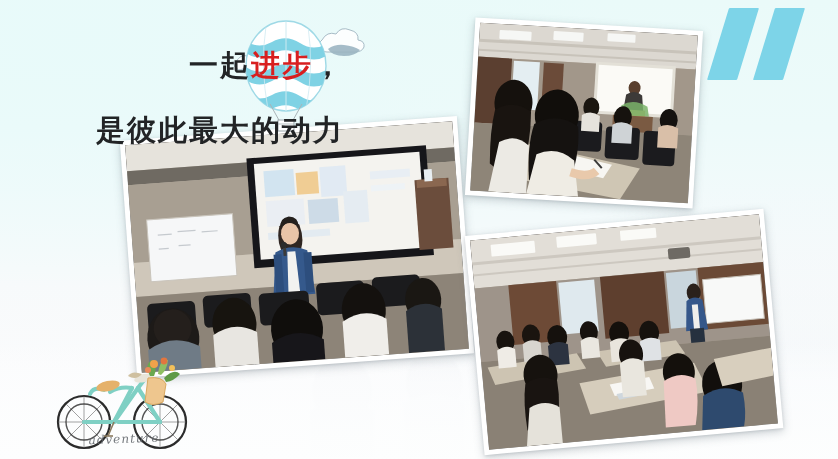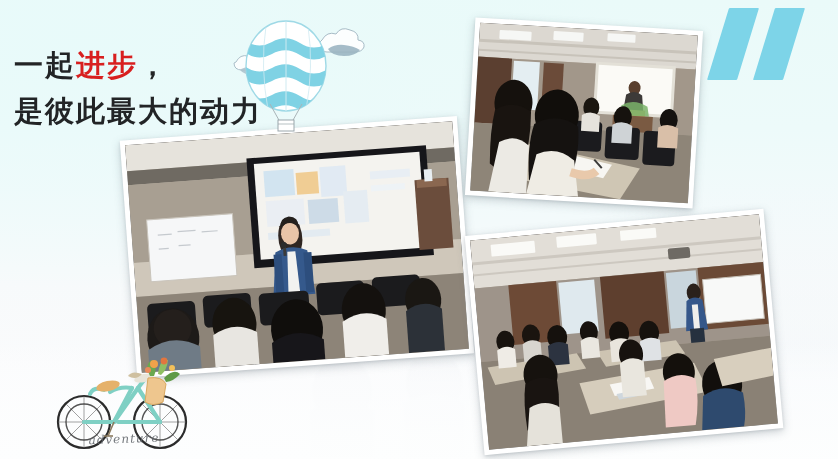--- a/index.html
+++ b/index.html
@@ -24,23 +24,24 @@
 
   
   .headline{
     position:absolute;left:14px;top:45px;width:330px;
     font-family:Liberation Serif, serif;
     font-weight:700;
     color:#222426;
     letter-spacing:2px;
     line-height:1.42;
     z-index:30;
+    text-align:right;
   }
   .hl-line{font-size:29px;white-space:nowrap;}
-  .hl-line.l2{margin-top:5px;}
+  .hl-line.l2{margin-top:24px;}
   .hl-accent{color:#d81f1f;}
   .hl-comma{color:#222426;}
 
   
   .quote-mark{
     position:absolute;right:22px;top:8px;width:108px;height:72px;z-index:25;
   }
   .qbar{
     position:absolute;top:0;width:30px;height:72px;
     background:#7dd4e8;

